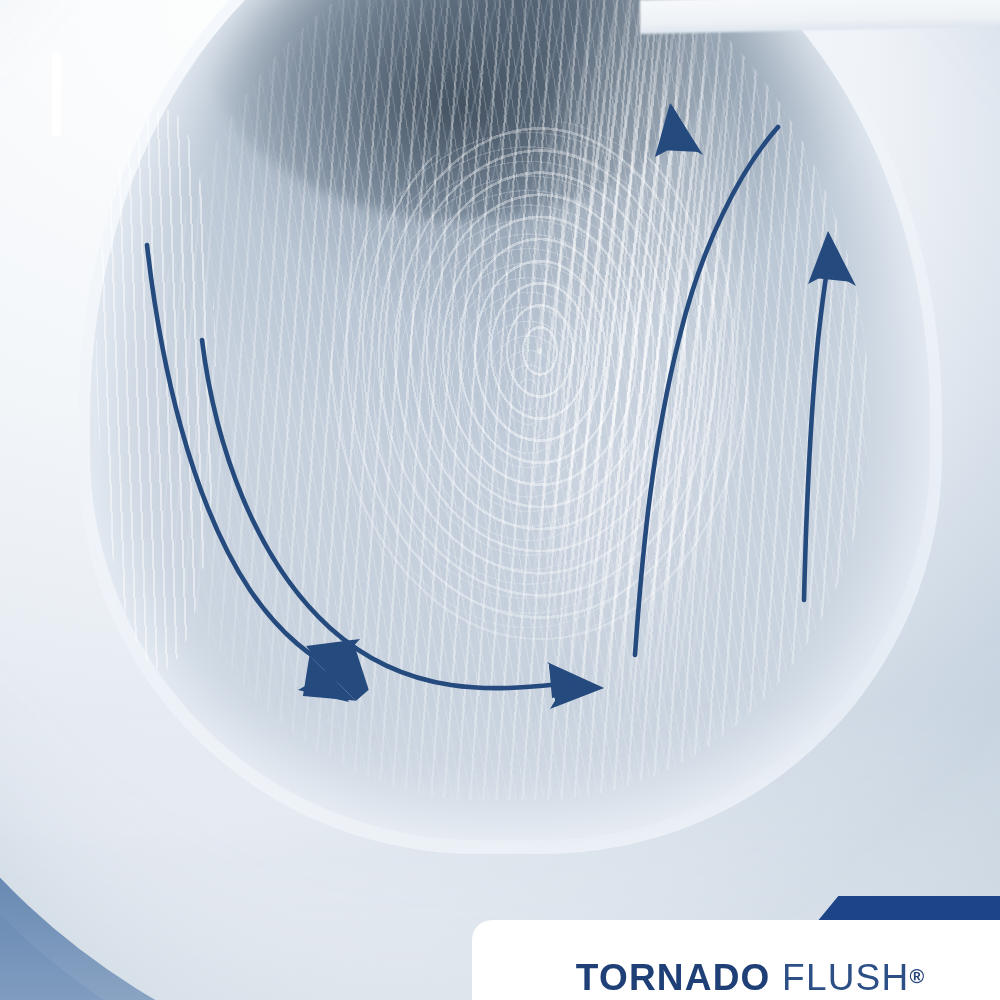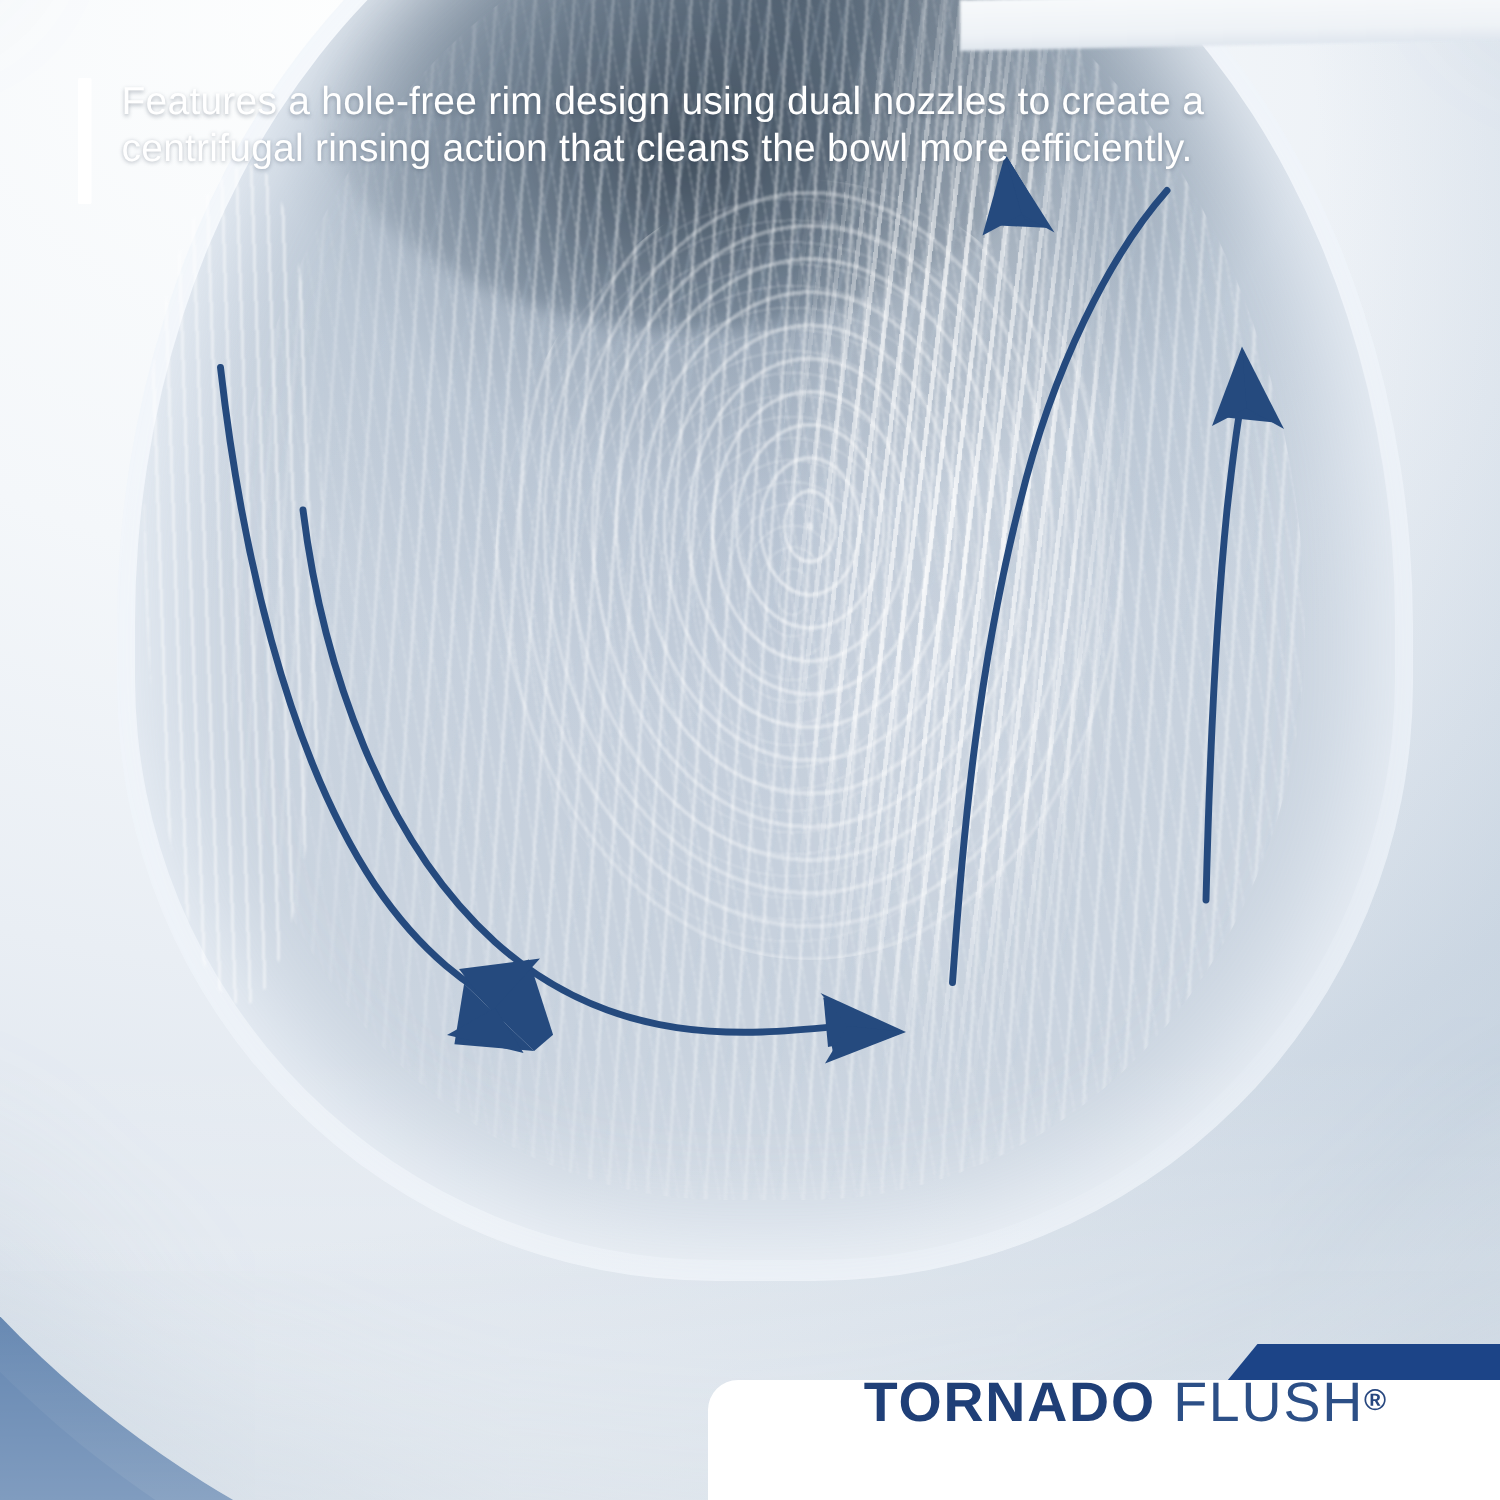--- a/index.html
+++ b/index.html
@@ -119,21 +119,21 @@
 
   
   .navy-band{
     position:absolute;left:812px;top:896px;width:188px;height:32px;
     background:#1c4487;
     clip-path:polygon(14% 0, 100% 0, 100% 100%, 0 100%);
   }
   .logo-card{
     position:absolute;left:472px;top:920px;width:528px;height:80px;
     background:#ffffff;border-top-left-radius:20px;
-    display:flex;align-items:flex-start;justify-content:center;
+    display:flex;align-items:flex-end;justify-content:center;
   }
   .logo{font-size:37px;letter-spacing:1.2px;white-space:nowrap;line-height:1;transform:translate(14px,-4px);}
   .logo .bold{font-weight:700;color:#1f3f77;}
   .logo .light{font-weight:300;color:#2c4f86;}
   .logo .reg{font-size:20px;font-weight:700;color:#27477f;vertical-align:7px;letter-spacing:0;}
 </style>
 </head>
 <body>
 
 <div id="stage">
@@ -183,21 +183,20 @@
       <polygon points="604,688 550,709 565,684"></polygon>
       <polygon points="670,103 703,155 681,143"></polygon>
       <polygon points="670,103 655,157 681,143"></polygon>
       <polygon points="828,231 856,286 831,272"></polygon>
       <polygon points="828,231 808,284 831,272"></polygon>
     </g>
   </svg>
 
   <div class="headline">
     <div class="accent-bar"></div>
-    <div class="headline-text">Features a hole-free rim design using dual nozzles to create a centrifugal rinsing action that cleans the bowl more efficiently.</div>
   </div>
 
   <div class="navy-band"></div>
   <div class="logo-card">
     <div class="logo">
       <span class="bold">TORNADO</span><span>&nbsp;</span><span class="light">FLUSH</span><span class="reg">®</span>
     </div>
   </div>
 
 </div>

